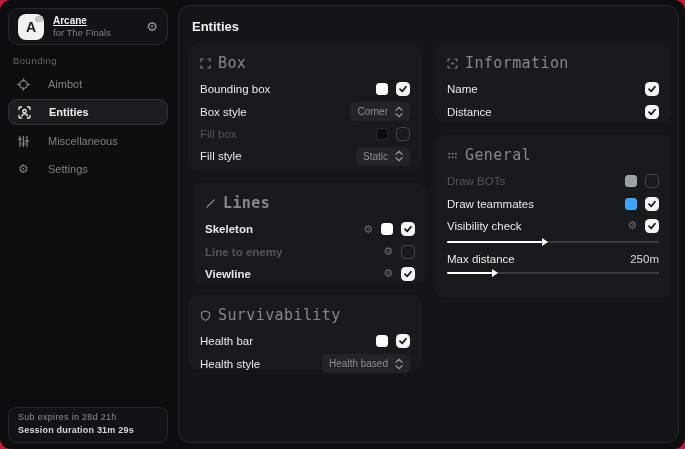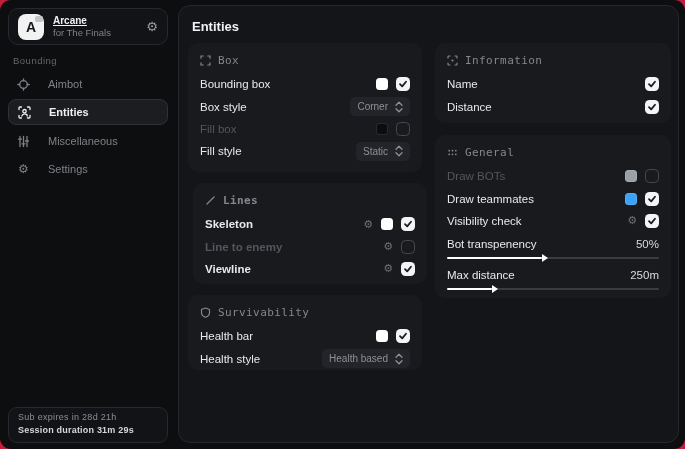--- a/index.html
+++ b/index.html
@@ -23,21 +23,21 @@
   .side-item.active{background:#1c1d21;border:1px solid #2f3136;color:#eff0f2;font-weight:600;}
   .side-footer{position:absolute;left:8px;top:407px;width:160px;height:36px;border:1px solid #27292e;border-radius:9px;box-sizing:border-box;padding:4px 9px;background:#121316;}
   .foot-line1{font-family:Liberation Sans, sans-serif;font-size:9px;color:#8c8e93;letter-spacing:.3px;}
   .foot-line2{font-size:9px;font-weight:700;color:#d5d7d9;margin-top:3px;letter-spacing:.2px;}
 
   
   .main{position:absolute;left:178px;top:5px;width:501px;height:438px;background:#141519;border:1px solid #26282c;border-radius:12px;box-sizing:border-box;}
   .page-title{position:absolute;left:13px;top:13px;font-size:13px;font-weight:700;color:#f1f2f4;}
 
   .card{position:absolute;background:#191a1e;border-radius:10px;box-sizing:border-box;padding:9px 12px;}
-  .card-hd{display:flex;align-items:center;gap:7px;color:#85878c;font-family:"DejaVu Sans Mono",monospace;font-size:11px;letter-spacing:.4px;margin:2px 0 6px 0;}
+  .card-hd{display:flex;align-items:center;gap:7px;color:#85878c;font-family:"DejaVu Sans Mono",monospace;font-size:15px;letter-spacing:.4px;margin:2px 0 6px 0;}
   .card-hd .ico{display:flex;align-items:center;}
   .row{display:flex;justify-content:space-between;align-items:center;height:22.4px;text-align:right;}
   .lbl{font-size:11.5px;color:#e8e9eb;}
   .row.disabled .lbl{color:#54565b;}
   .ctrls{display:flex;align-items:center;gap:8px;}
   .swatch{width:12px;height:12px;border-radius:3.5px;border:1px solid rgba(255,255,255,.12);box-sizing:border-box;cursor:pointer;}
   .checkbox{width:14px;height:14px;border-radius:4.5px;border:1.5px solid #54565c;box-sizing:border-box;display:flex;align-items:center;justify-content:center;cursor:pointer;}
   .checkbox svg{display:none;}
   .checkbox.checked{border:none;background:#f3f4f6;}
   .checkbox.checked svg{display:block;}
@@ -312,24 +312,20 @@
           <span class="lbl">Visibility check</span>
           <span class="ctrls">
             <span class="gear-mini">⚙</span>
             <span class="checkbox checked">
                 <svg width="10" height="10" viewBox="0 0 10 10">
                   <path d="M2 5.2 4.2 7.4 8 2.8" stroke="#1a1b1f" stroke-width="1.8" fill="none" stroke-linecap="round" stroke-linejoin="round"></path>
                 </svg>
               </span>
           </span>
         </div>
-        <div class="slider-head">
-          <span class="lbl">Bot transpenency</span>
-          <span class="slider-val">50%</span>
-        </div>
         <div class="track">
           <div class="fill" style="width: 45%;">
               <div class="thumb"></div>
             </div>
         </div>
         <div class="slider-head">
           <span class="lbl">Max distance</span>
           <span class="slider-val">250m</span>
         </div>
         <div class="track">

